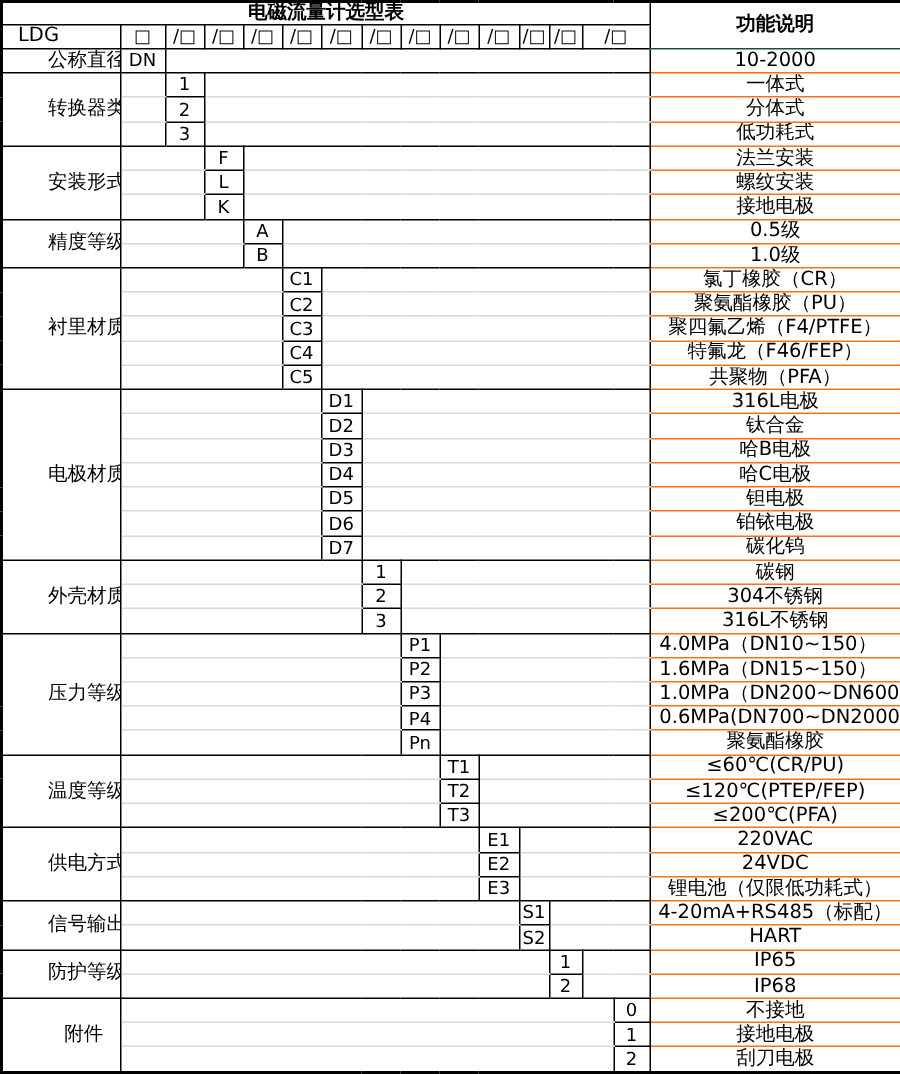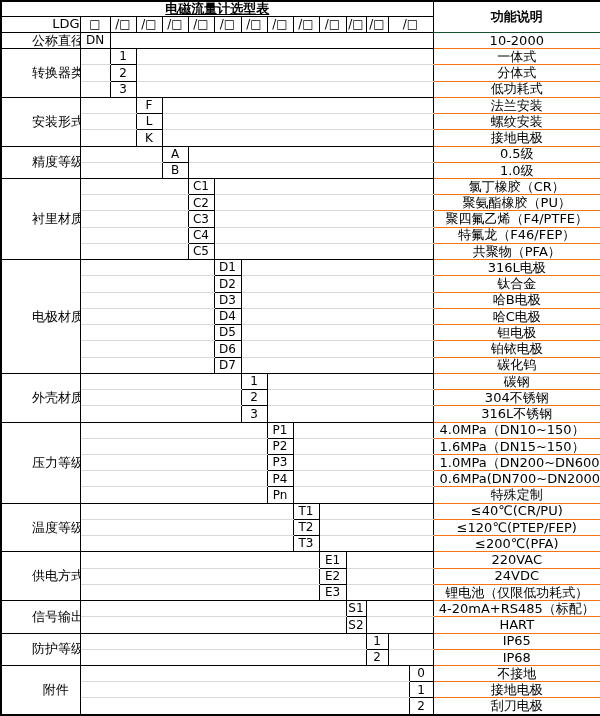--- a/index.html
+++ b/index.html
@@ -10,23 +10,23 @@
     font-family:"DejaVu Sans",sans-serif;
     font-size:13px;color:#000;background:#fff;
     border:2px solid #000;
   }
   td{
     padding:0;margin:0;
     text-align:center;vertical-align:middle;
     overflow:hidden;white-space:nowrap;line-height:1.05;
   }
   tr.rt{height:15px;}
-  .title-cell{border-bottom:1px solid #000;font-weight:bold;text-decoration:underline;}
+  .title-cell{border-bottom:1px solid #000;font-weight:bold;}
   .fn{border-left:1px solid #000;border-bottom:1px solid #14532d;font-weight:bold;}
-  .ldg{text-align:right;padding-left:10px;border-right:1px solid #000;border-bottom:1px solid #000;}
+  .ldg{text-align:left;padding-left:10px;border-right:1px solid #000;border-bottom:1px solid #000;}
   .lab{border-right:1px solid #000;border-top:1px solid #000;border-bottom:1px solid #000;padding-left:30px;}
   .box{border:1px solid #000;font-size:12px;}
   .open{border-bottom:1px solid #d9d9d9;}
   .open.end{border-bottom:1px solid #000;}
   .desc{border-left:1px solid #000;border-top:1px solid #000;border-bottom:1px solid #f97316;}
   .al{text-align:left;padding-left:6px;}
 </style>
 </head>
 <body>
 
@@ -252,29 +252,29 @@
   <tr>
     <td class="open" colspan="7"></td>
     <td class="box">P4</td>
     <td class="open" colspan="6"></td>
     <td class="desc al">0.6MPa(DN700~DN2000)</td>
   </tr>
   <tr>
     <td class="open end" colspan="7"></td>
     <td class="box">Pn</td>
     <td class="open end" colspan="6"></td>
-    <td class="desc">特殊定制</td>
+    <td class="desc">聚氨酯橡胶</td>
   </tr>
 
   <tr>
     <td class="lab" rowspan="3">温度等级</td>
     <td class="open" colspan="8"></td>
     <td class="box">T1</td>
     <td class="open" colspan="5"></td>
-    <td class="desc">≤40℃(CR/PU)</td>
+    <td class="desc">≤60℃(CR/PU)</td>
   </tr>
   <tr>
     <td class="open" colspan="8"></td>
     <td class="box">T2</td>
     <td class="open" colspan="5"></td>
     <td class="desc">≤120℃(PTEP/FEP)</td>
   </tr>
   <tr>
     <td class="open end" colspan="8"></td>
     <td class="box">T3</td>

